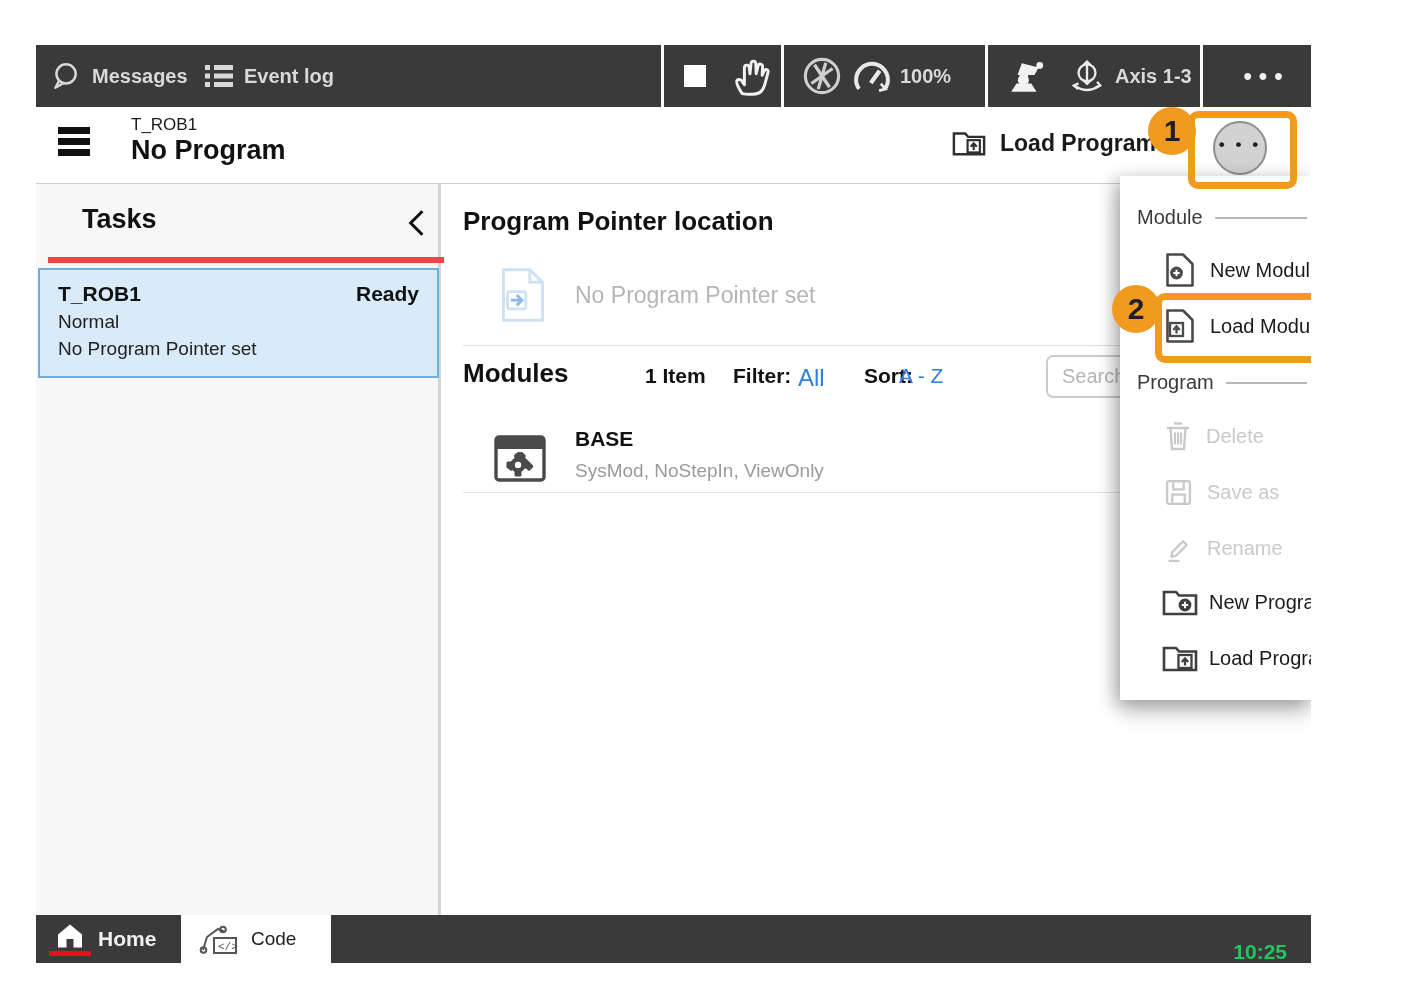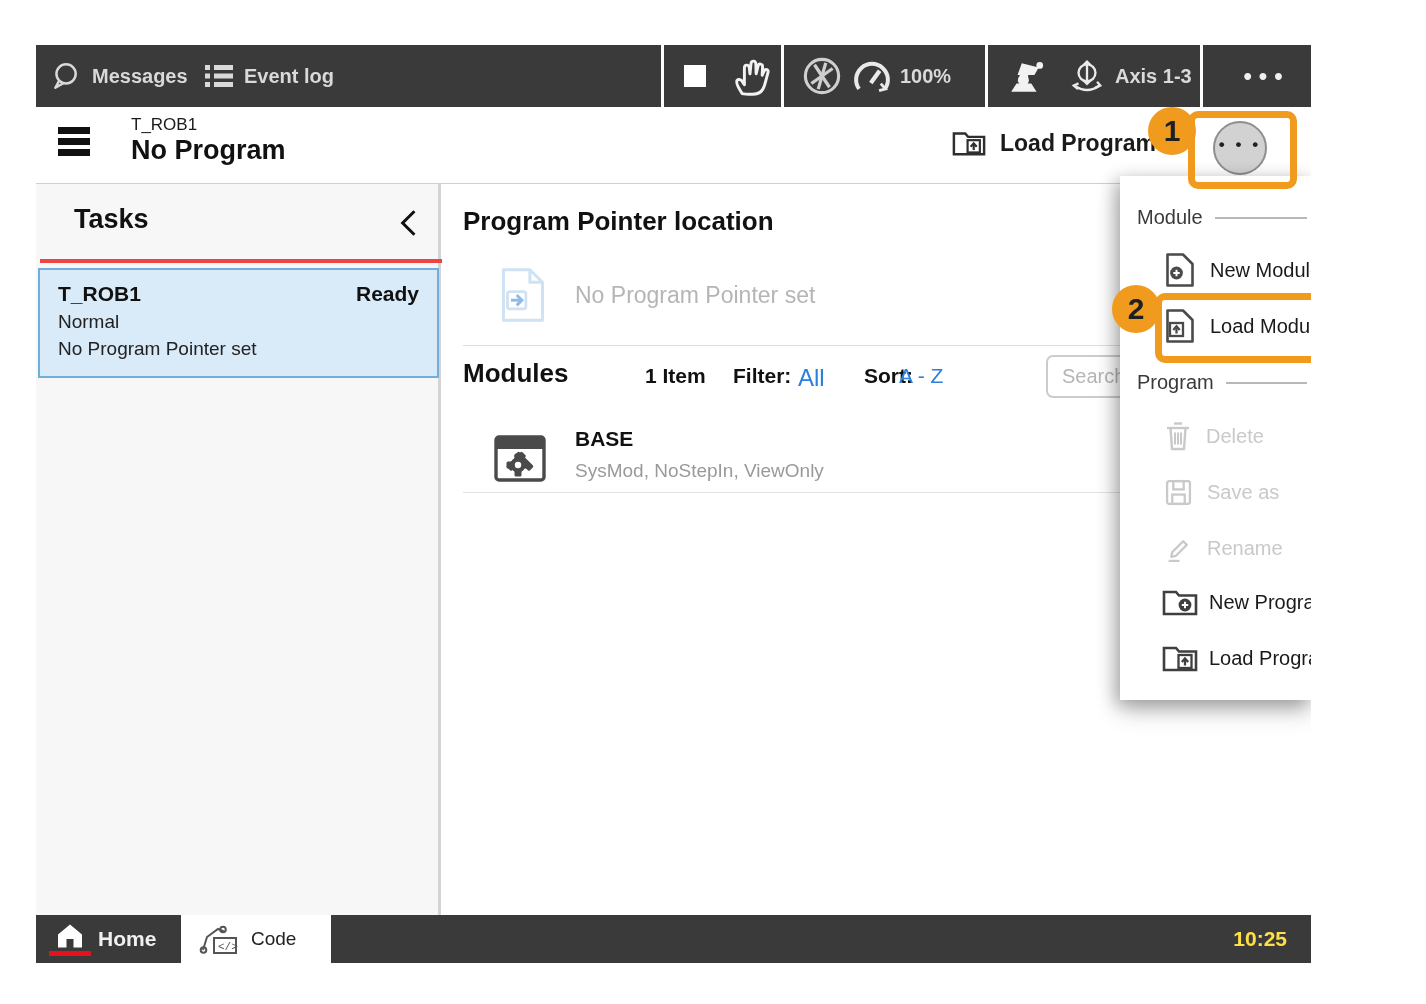--- a/index.html
+++ b/index.html
@@ -21,21 +21,21 @@
   .hamburger div { width:32px; height:7px; background:#111; margin-bottom:4px; }
   .hdr-task { position:absolute; left:95px; top:8px; font-size:17px; color:#1a1a1a; }
   .hdr-title { position:absolute; left:95px; top:28px; font-size:27px; font-weight:700; color:#111; }
   .loadprog-btn { position:absolute; left:916px; top:22px; display:flex; align-items:center; gap:14px; font-size:23px; font-weight:700; color:#1a1a1a; }
   .more-circle { position:absolute; left:1177px; top:14px; width:54px; height:54px; border-radius:50%; background:#d2d2d2; border:2px solid #8e8e8e; display:flex; align-items:center; justify-content:center; }
   .more-circle span { font-size:17px; letter-spacing:3px; color:#222; margin-top:-6px; font-weight:700; }
 
   
   .body { position:absolute; left:0; top:139px; width:1275px; height:731px; }
   .tasks-panel { position:absolute; left:0; top:0; width:405px; height:731px; background:#f7f7f7; border-right:3px solid #d4d4d4; }
-  .tasks-head { position:absolute; left:4px; top:0; width:100%; height:79px; border-bottom:4px solid #ef4444; }
+  .tasks-head { position:absolute; left:12px; top:0; width:100%; height:79px; border-bottom:6px solid #ef4444; }
   .tasks-title { position:absolute; left:34px; top:20px; font-size:27px; font-weight:700; color:#111; }
   .tasks-collapse { position:absolute; right:24px; top:24px; }
   .task-item { position:absolute; left:2px; top:84px; width:401px; height:110px; background:#D9EAF8; border:2px solid #70AEDC; padding:12px 18px; }
   .task-row1 { display:flex; justify-content:space-between; font-size:21px; font-weight:700; color:#111; }
   .task-sub { font-size:19px; color:#222; margin-top:5px; }
 
   .main { position:absolute; left:408px; top:0; width:867px; height:731px; background:#fff; }
   .pp-title { position:absolute; left:19px; top:22px; font-size:26px; font-weight:700; color:#111; }
   .pp-icon { position:absolute; left:56px; top:82px; }
   .pp-empty { position:absolute; left:131px; top:98px; font-size:23px; color:#b5b5b5; }
@@ -60,21 +60,21 @@
   .menu-row { position:absolute; left:0; width:100%; height:44px; display:flex; align-items:center; padding-left:45px; gap:15px; font-size:20px; color:#1a1a1a; cursor:pointer; white-space:nowrap; }
   .menu-row.folder-row { padding-left:42px; gap:11px; }
   .menu-row.disabled { color:#c9c9c9; cursor:default; }
 
   
   .bottombar { position:absolute; left:0; top:870px; width:1275px; height:48px; background:#3A3A3A; }
   .tab-home { position:absolute; left:0; top:0; width:145px; height:48px; display:flex; align-items:center; gap:14px; padding-left:20px; color:#f0f0f0; font-size:21px; font-weight:700; cursor:pointer; }
   .home-ico-wrap { position:relative; width:28px; height:34px; }
   .home-underline { position:absolute; left:-7px; bottom:0px; width:42px; height:5px; background:#E8101C; }
   .tab-code { position:absolute; left:145px; top:0; width:150px; height:48px; background:#fff; display:flex; align-items:center; gap:12px; padding-left:16px; color:#222; font-size:19px; cursor:pointer; }
-  .bb-time { position:absolute; right:24px; top:0; height:48px; display:flex; align-items:center; color:#fde047; font-size:21px; font-weight:700;text-align:center; }
+  .bb-time { position:absolute; right:24px; top:13px; height:48px; display:flex; align-items:center; color:#22c55e; font-size:21px; font-weight:700;text-align:center; }
 
   
   .anno-box { position:absolute; border:7px solid #F09A1E; border-radius:10px; z-index:30; pointer-events:none; }
   .anno-badge { position:absolute; width:48px; height:48px; border-radius:50%; background:#F09A1E; color:#1f1f1f; display:flex; align-items:center; justify-content:center; font-size:30px; font-weight:700; z-index:31; pointer-events:none; }
   .box1 { left:1152px; top:66px; width:109px; height:78px; }
   .badge1 { left:1112px; top:62px; }
   .box2 { left:1119px; top:248px; width:170px; height:70px; }
   .badge2 { left:1076px; top:240px; }
   svg { display:block; }
 </style>

